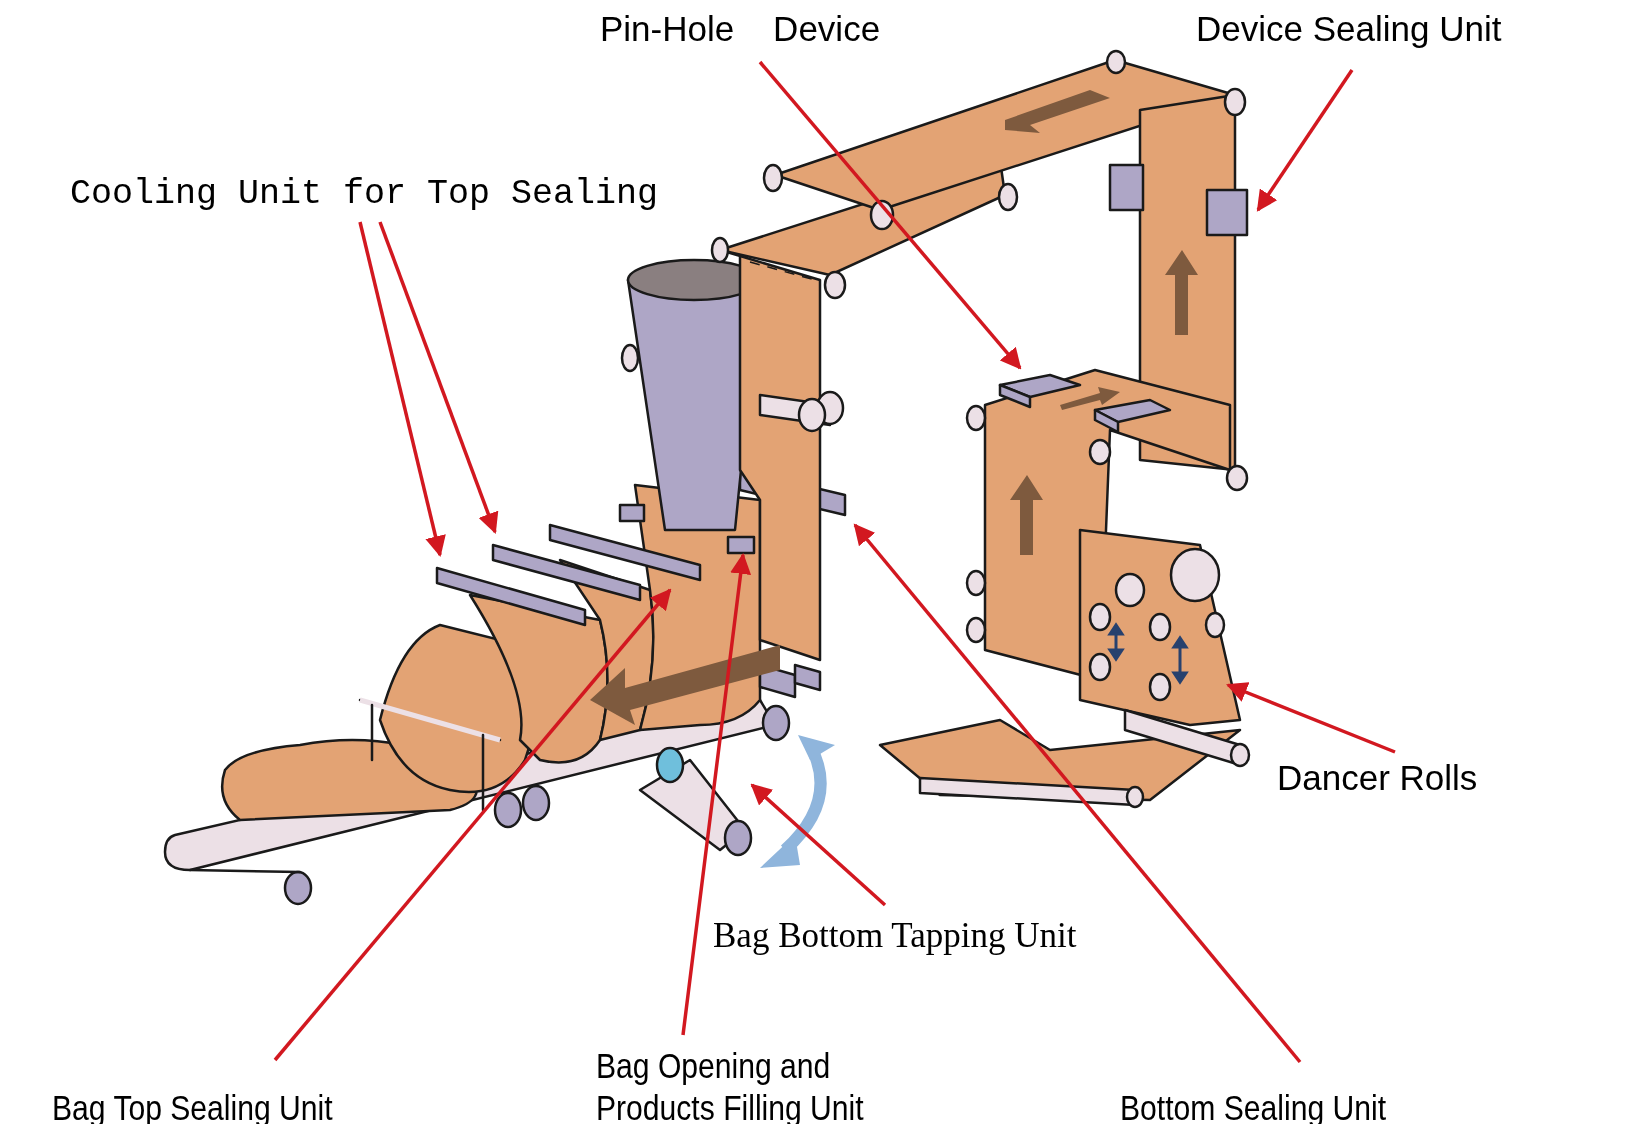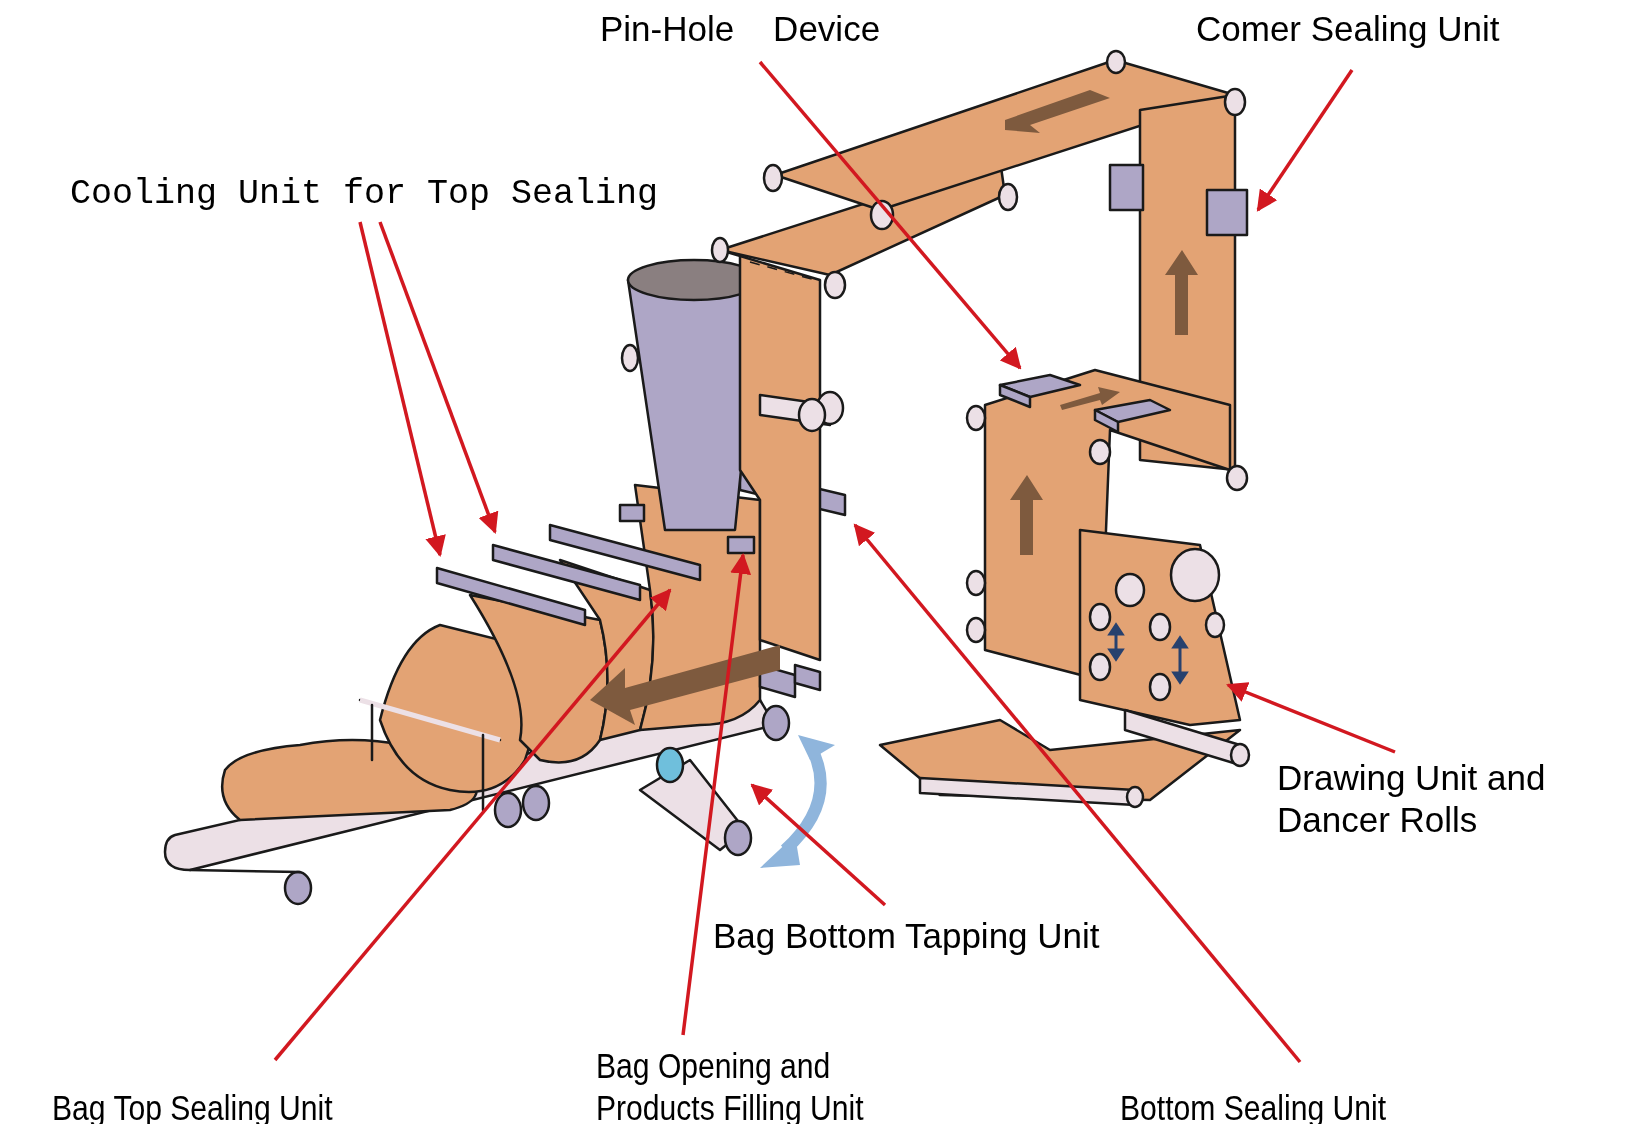--- a/index.html
+++ b/index.html
@@ -163,30 +163,29 @@
     <line x1="683" y1="1035" x2="743" y2="555" marker-end="url(#redhead)"></line>
     <line x1="275" y1="1060" x2="670" y2="590" marker-end="url(#redhead)"></line>
     <line x1="1300" y1="1062" x2="855" y2="525" marker-end="url(#redhead)"></line>
   </g>
 </svg>
 
 <div class="lbl" style="left:600px; top:8px;">
   <span style="white-space:pre;">Pin-Hole    Device</span>
 </div>
 <div class="lbl" style="left:1196px; top:8px;">
-  <span>Comer Sealing Unit</span>
+  <span>Device Sealing Unit</span>
 </div>
 <div class="lbl" style="left:70px; top:173px;font-family:Liberation Mono, monospace;">
   <span>Cooling Unit for Top Sealing</span>
 </div>
 <div class="lbl" style="left:1277px; top:757px;">
-  <div>Drawing Unit and</div>
   <div>Dancer Rolls</div>
 </div>
-<div class="lbl" style="left:713px; top:915px;">
+<div class="lbl" style="left:713px; top:915px;font-family:Liberation Serif, serif;">
   <span>Bag Bottom Tapping Unit</span>
 </div>
 <div class="lbl condensed" style="left:596px; top:1045px;">
   <div>Bag Opening and</div>
   <div>Products Filling Unit</div>
 </div>
 <div class="lbl condensed" style="left:52px; top:1087px;">
   <span>Bag Top Sealing Unit</span>
 </div>
 <div class="lbl condensed" style="left:1120px; top:1087px;">

